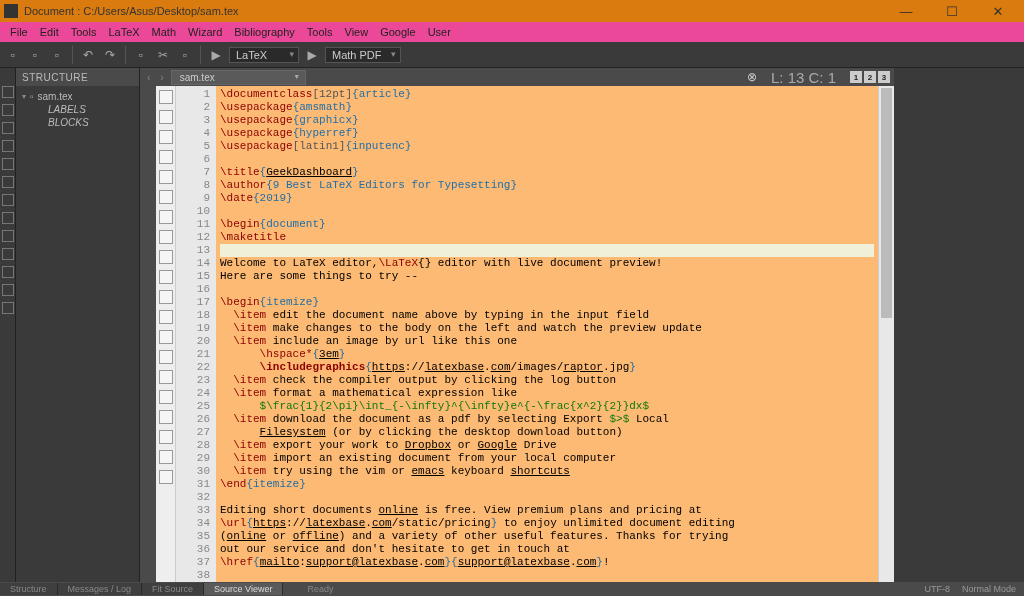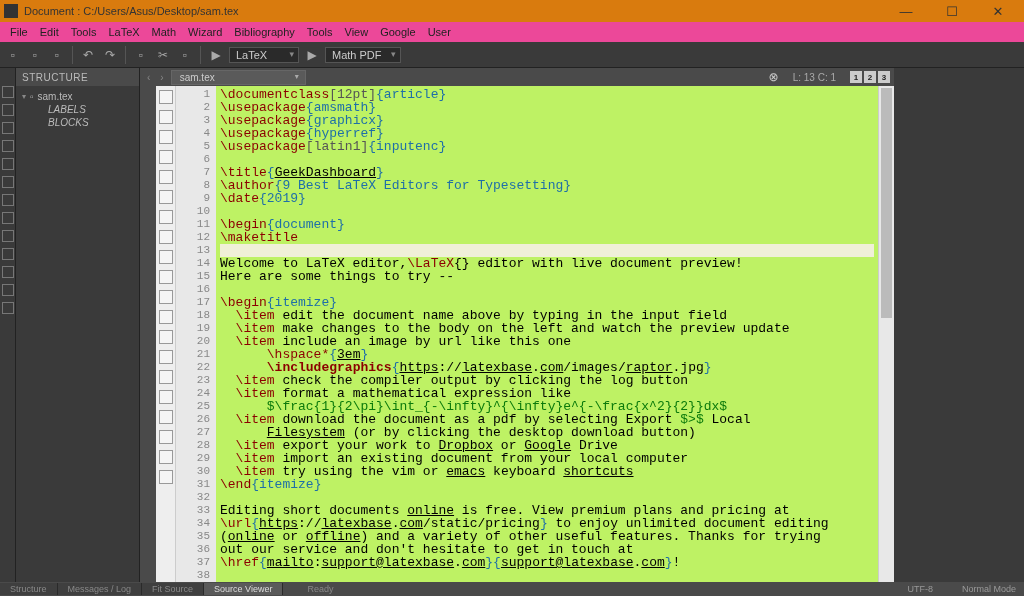--- a/index.html
+++ b/index.html
@@ -24,44 +24,44 @@
 .tree { padding:4px 6px; font-size:10px; color:#bbb; }
 .tree .node { display:flex; align-items:center; gap:4px; padding:1px 0; }
 .tree .indent1 { padding-left:26px;font-style:italic; }
 .tree .caret { font-size:8px; color:#888; }
 .editorwrap { flex:1; display:flex; flex-direction:column; }
 .tabrow { background:#4a4a4a; height:18px; display:flex; align-items:center; padding:0 4px; gap:4px; }
 .tabrow .nav { font-size:10px; color:#888; padding:0 3px; }
 .tabrow .tab { background:#5a5a5a; padding:1px 90px 1px 8px; font-size:10px; color:#ccc; position:relative; border:1px solid #666; }
 .tabrow .tab::after { content:"▾"; position:absolute; right:6px; top:1px; font-size:8px; color:#aaa; }
 .tabrow .closer { color:#ccc; font-size:12px; margin-left:auto; }
-.tabrow .cursor { color:#aaa; font-size:10px; margin:0 10px; }
+.tabrow .cursor { color:#aaa; font-size:15px; margin:0 10px; }
 .tabrow .pgicons { display:flex; gap:2px; }
 .tabrow .pgicons span { width:12px; height:12px; background:#ccc; color:#222; font-size:8px; display:flex; align-items:center; justify-content:center; font-weight:bold; }
 .editorbody { flex:1; display:flex; background:#fff; overflow:hidden; position:relative; }
 .bookmarkgut { width:16px; background:#4a4a4a; }
 .iconstrip { width:20px; background:#eee; border-right:1px solid #ccc; display:flex; flex-direction:column; padding-top:4px; gap:6px; align-items:center; }
 .iconstrip .isb { width:14px; height:14px; border:1px solid #999; background:#f5f5f5; }
 .linenums { width:40px; background:#e8e8e8; color:#888; text-align:right; padding:2px 6px 2px 2px; font-family:"Consolas","Courier New",monospace; font-size:11px; line-height:13px; }
-.code { flex:1; background:#bef264; color:#000; font-family:"Consolas","Courier New",monospace; font-size:13px; line-height:13px; padding:2px 4px; white-space:pre; overflow:hidden; }
+.code { flex:1; background:#fdba74; color:#000; font-family:"Consolas","Courier New",monospace; font-size:11px; line-height:13px; padding:2px 4px; white-space:pre; overflow:hidden; }
 .code .cmd { color:#8b0000; }
 .code .brace { color:#1e6fa8; }
 .code .opt { color:#555; }
 .code .bold { font-weight:bold; }
 .code .ul { text-decoration:underline; }
 .code .math { color:#0b7a0b; }
 .code .hl { background:#f0f0d8; display:inline-block; width:100%; }
 .scrollbar { width:16px; background:#e8e8e8; border-left:1px solid #ccc; position:relative; }
 .scrollbar .thumb { position:absolute; top:2px; left:2px; right:2px; height:230px; background:#bbb; }
 .rightpane { width:130px; background:#3a3a3a; }
 .bottomtabs { background:#4a4a4a; height:14px; display:flex; align-items:center; font-size:9px; }
 .bottomtabs .bt { padding:1px 10px; color:#888; background:#3f3f3f; border-right:1px solid #2a2a2a; }
 .bottomtabs .bt.active { background:#5a5a5a; color:#ddd; }
 .bottomtabs .status { color:#888; padding:0 24px; }
-.bottomtabs .right { margin-left:auto; display:flex; gap:29px; padding-right:8px; color:#999; }
+.bottomtabs .right { margin-left:auto; display:flex; gap:12px; padding-right:8px; color:#999; }
 </style>
 </head>
 <body>
 
 <div class="titlebar">
   <span class="appicon"></span>
   <span class="title">Document : C:/Users/Asus/Desktop/sam.tex</span>
   <div class="winbtns">
     <span class="winbtn">—</span>
     <span class="winbtn">☐</span>

